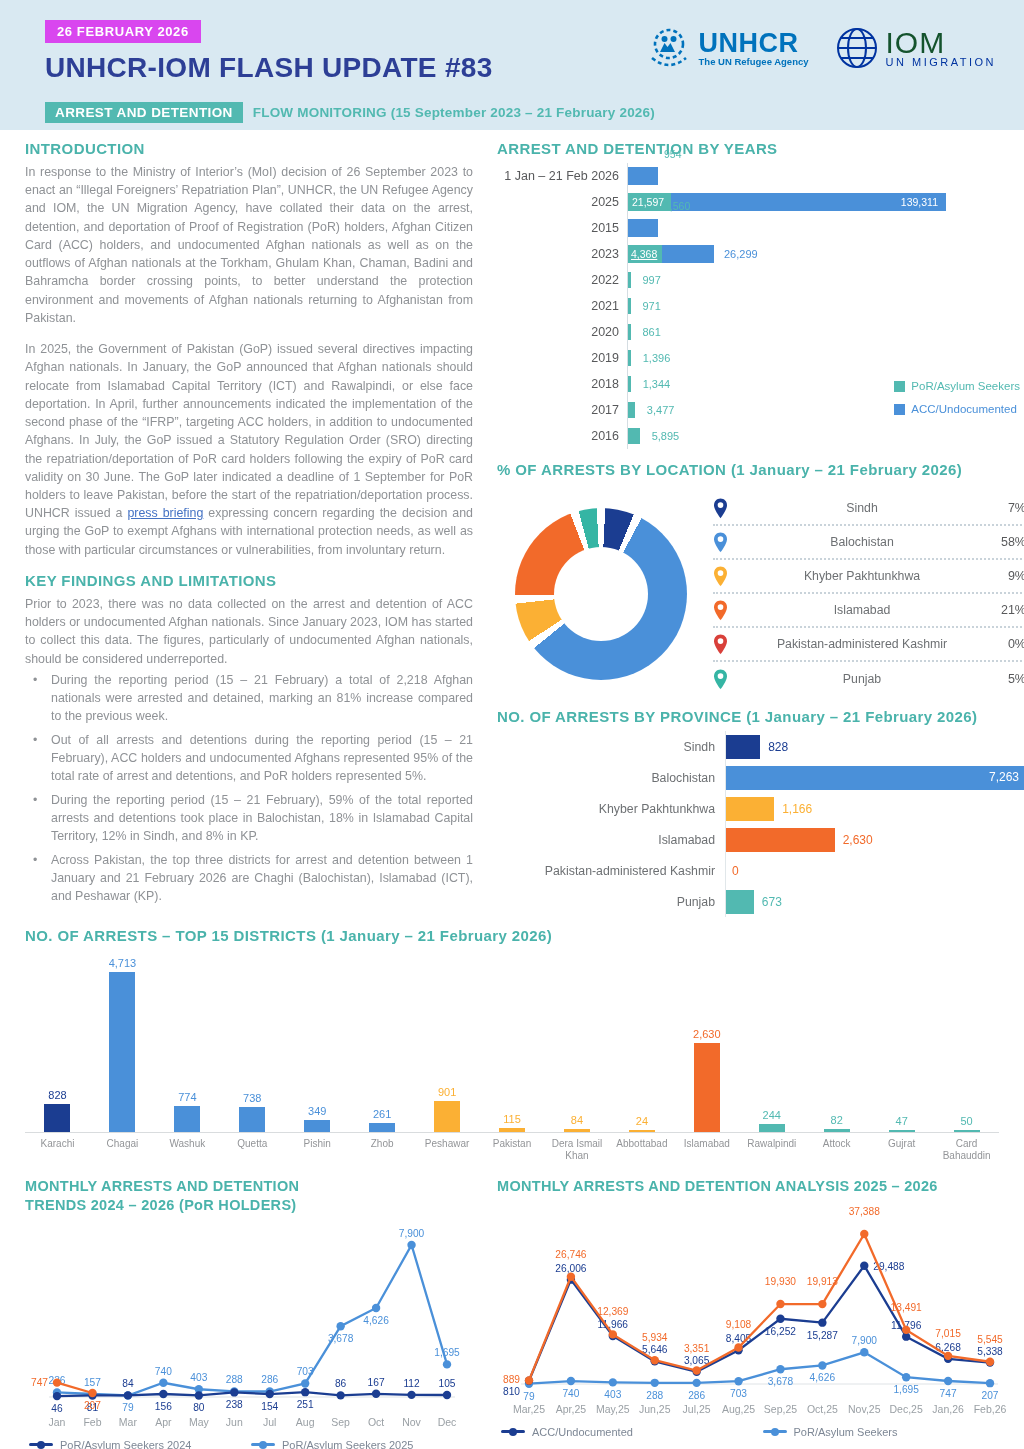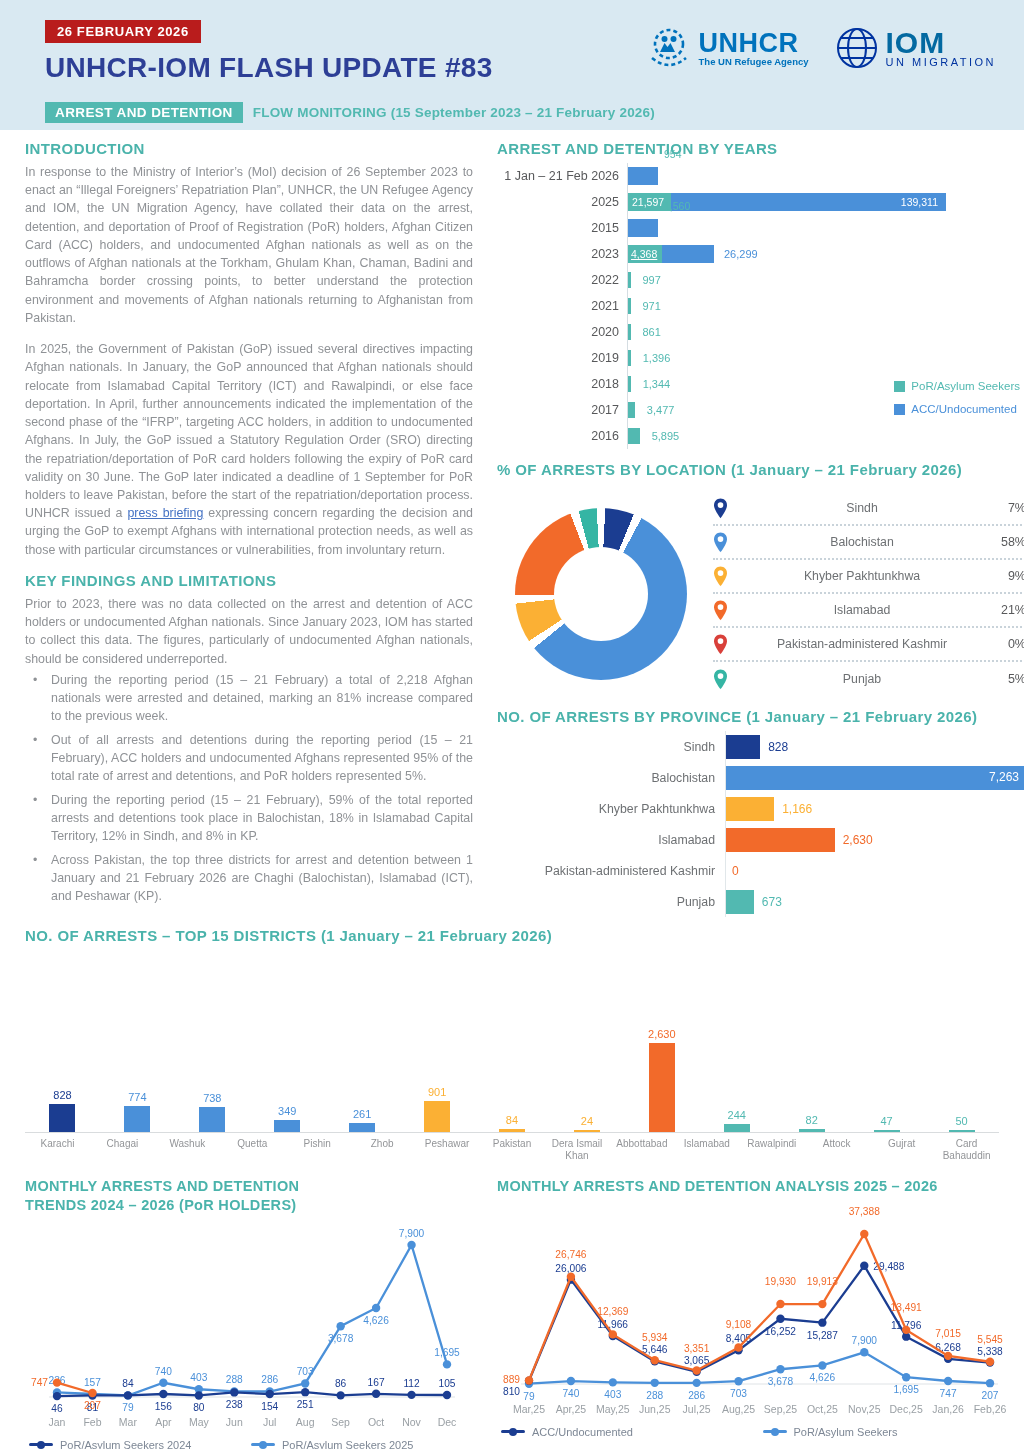--- a/index.html
+++ b/index.html
@@ -1,31 +1,31 @@
 <!DOCTYPE html>
 <html><head>
 <meta charset="utf-8">
 <style>
   * { margin:0; padding:0; box-sizing:border-box; }
   html,body { font-family:"Liberation Sans", sans-serif; }
   #page { width:1024px; height:1449px; background:#ffffff; position:relative; overflow:hidden; }
 
   
   #header { background:#d9e9f2; height:130px; position:relative; }
-  #date-badge { position:absolute; left:45px; top:20px; background:#b91c1c; color:#fff;
+  #date-badge { position:absolute; left:45px; top:20px; background:#d946ef; color:#fff;
     font-size:13px; font-weight:bold; letter-spacing:.6px; padding:4px 12px; }
   #doc-title { position:absolute; left:45px; top:52px; color:#2d3f96; font-size:28px; font-weight:bold; letter-spacing:.3px; }
   #subbar { position:absolute; left:45px; top:102px; display:flex; align-items:center; gap:10px; }
   #topic-badge { background:#52b9b1; color:#fff; font-size:13.5px; font-weight:bold; padding:3px 10px; letter-spacing:.4px; }
   #subtitle { color:#52b9b1; font-size:13.5px; font-weight:bold; letter-spacing:.2px; }
   #logos { position:absolute; right:28px; top:24px; display:flex; align-items:center; gap:26px; }
   .logo { display:flex; align-items:center; gap:7px; }
   .unhcr-text .nm { color:#0072bc; font-size:27px; font-weight:bold; letter-spacing:.5px; line-height:26px; }
   .unhcr-text .tg { color:#0072bc; font-size:9.5px; font-weight:bold; }
-  .iom-text .nm { color:#0369a1; font-size:30px; font-weight:bold; letter-spacing:1px; line-height:27px; }
+  .iom-text .nm { color:#14532d; font-size:30px; font-weight:normal; letter-spacing:1px; line-height:27px; }
   .iom-text .tg { color:#0033a0; font-size:11px; letter-spacing:2.5px; }
 
   
   #content { padding:10px 25px 0 25px; }
   #cols { display:grid; grid-template-columns:448px 1fr; column-gap:24px; }
   .sec-h { color:#4ab3ab; font-size:15px; font-weight:bold; letter-spacing:.4px; margin-bottom:6px; }
   .body-txt { color:#8f9296; font-size:12.4px; line-height:1.47; text-align:justify; margin-bottom:13px; }
   .body-txt a { color:#4472c4; text-decoration:underline; }
   ul.kf { list-style:none; margin-top:2px; }
   ul.kf li { color:#8f9296; font-size:12.4px; line-height:1.45; text-align:justify;
@@ -377,38 +377,46 @@
     </div>
 
     <div id="dist-block">
       <div class="sec-h">NO. OF ARRESTS – TOP 15 DISTRICTS (1 January – 21 February 2026)</div>
       <div id="dist-cols">
           <div class="dcol">
             <div class="dval" style="color: rgb(27, 61, 145);">828</div>
             <div class="dbar" style="background: rgb(27, 61, 145); height: 28.1095px;"></div>
           </div>
           <div class="dcol">
+            <div class="dval" style="color: rgb(74, 144, 217);">4,713</div>
+            <div class="dbar" style="background: rgb(74, 144, 217); height: 160px;"></div>
+          </div>
+          <div class="dcol">
             <div class="dval" style="color: rgb(74, 144, 217);">774</div>
             <div class="dbar" style="background: rgb(74, 144, 217); height: 26.2763px;"></div>
           </div>
           <div class="dcol">
             <div class="dval" style="color: rgb(74, 144, 217);">738</div>
             <div class="dbar" style="background: rgb(74, 144, 217); height: 25.0541px;"></div>
           </div>
           <div class="dcol">
             <div class="dval" style="color: rgb(74, 144, 217);">349</div>
             <div class="dbar" style="background: rgb(74, 144, 217); height: 11.8481px;"></div>
           </div>
           <div class="dcol">
             <div class="dval" style="color: rgb(74, 144, 217);">261</div>
             <div class="dbar" style="background: rgb(74, 144, 217); height: 8.8606px;"></div>
           </div>
           <div class="dcol">
             <div class="dval" style="color: rgb(251, 176, 52);">901</div>
             <div class="dbar" style="background: rgb(251, 176, 52); height: 30.5877px;"></div>
+          </div>
+          <div class="dcol">
+            <div class="dval" style="color: rgb(251, 176, 52);">115</div>
+            <div class="dbar" style="background: rgb(251, 176, 52); height: 3.9041px;"></div>
           </div>
           <div class="dcol">
             <div class="dval" style="color: rgb(251, 176, 52);">84</div>
             <div class="dbar" style="background: rgb(251, 176, 52); height: 2.85169px;"></div>
           </div>
           <div class="dcol">
             <div class="dval" style="color: rgb(251, 176, 52);">24</div>
             <div class="dbar" style="background: rgb(251, 176, 52); height: 2px;"></div>
           </div>
           <div class="dcol">

